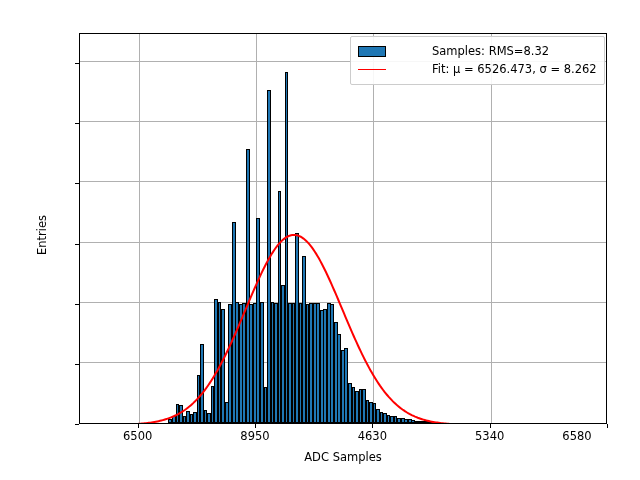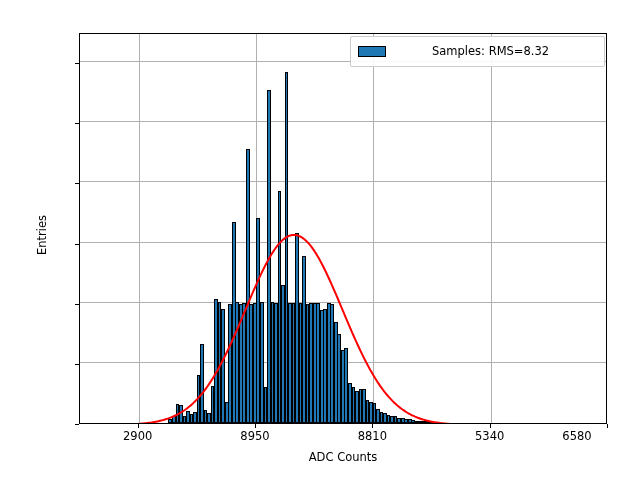--- a/index.html
+++ b/index.html
@@ -230,35 +230,39 @@
   <div id="y-axis">
       <div class="ytick-mark" style="top: 424px;"></div>
       <div class="ytick-mark" style="top: 363.846px;"></div>
       <div class="ytick-mark" style="top: 303.692px;"></div>
       <div class="ytick-mark" style="top: 243.538px;"></div>
       <div class="ytick-mark" style="top: 183.385px;"></div>
       <div class="ytick-mark" style="top: 123.231px;"></div>
       <div class="ytick-mark" style="top: 63.0769px;"></div>
     </div>
   <div id="x-axis">
-      <div class="xtick-label" style="left: 137.667px;">2900</div>
+      <div class="xtick-label" style="left: 137.667px;">6500</div>
       <div class="xtick-mark" style="left: 137.667px;"></div>
       <div class="xtick-label" style="left: 255px;">8950</div>
       <div class="xtick-mark" style="left: 255px;"></div>
-      <div class="xtick-label" style="left: 372.333px;">8810</div>
+      <div class="xtick-label" style="left: 372.333px;">4630</div>
       <div class="xtick-mark" style="left: 372.333px;"></div>
       <div class="xtick-label" style="left: 489.667px;">5340</div>
       <div class="xtick-mark" style="left: 489.667px;"></div>
       <div class="xtick-label" style="left: 577px;">6580</div>
       <div class="xtick-mark" style="left: 607px;"></div>
     </div>
 
-  <div id="xlabel">ADC Counts</div>
+  <div id="xlabel">ADC Samples</div>
   <div id="ylabel">Entries</div>
 
   <div id="legend">
     <div class="legend-row">
       <span class="legend-swatch-patch"></span>
       <span class="legend-text">Samples: RMS=8.32</span>
     </div>
+    <div class="legend-row">
+      <span class="legend-swatch-line"></span>
+      <span class="legend-text">Fit: μ = 6526.473, σ = 8.262</span>
+    </div>
   </div>
 
 </div>
 
 </body></html>

